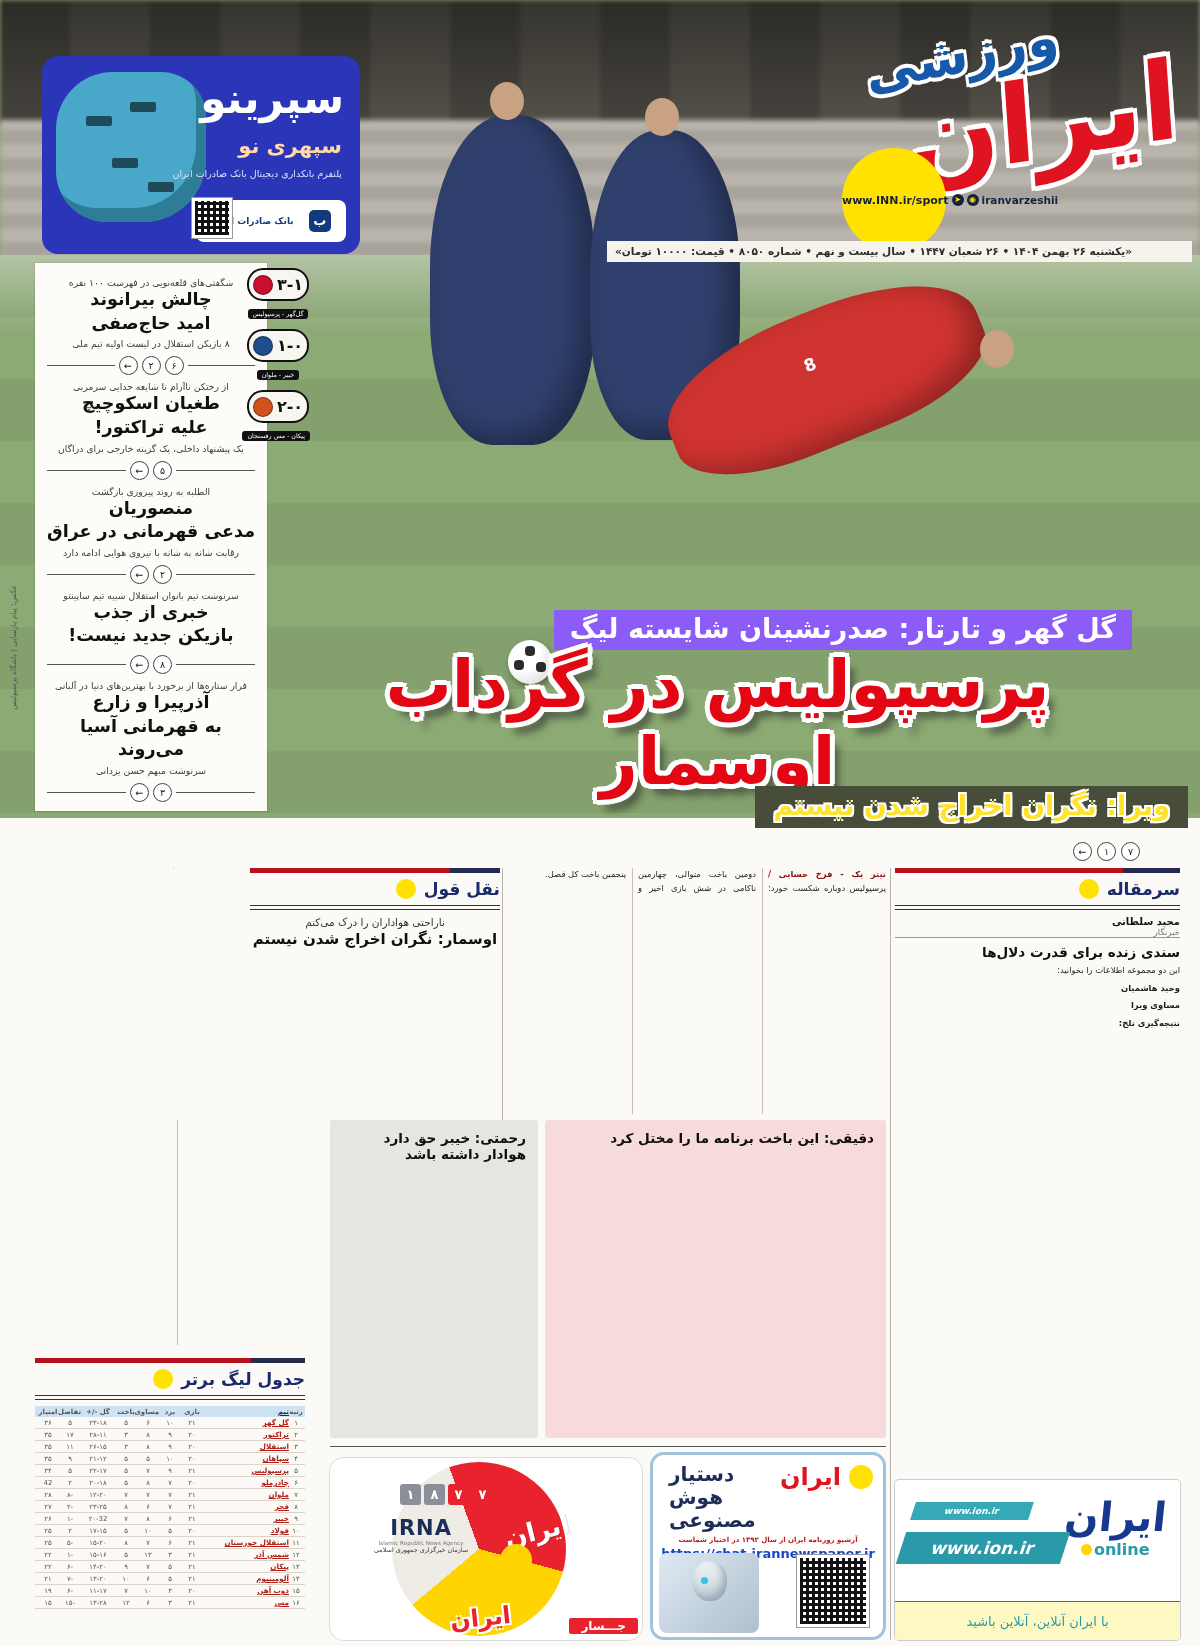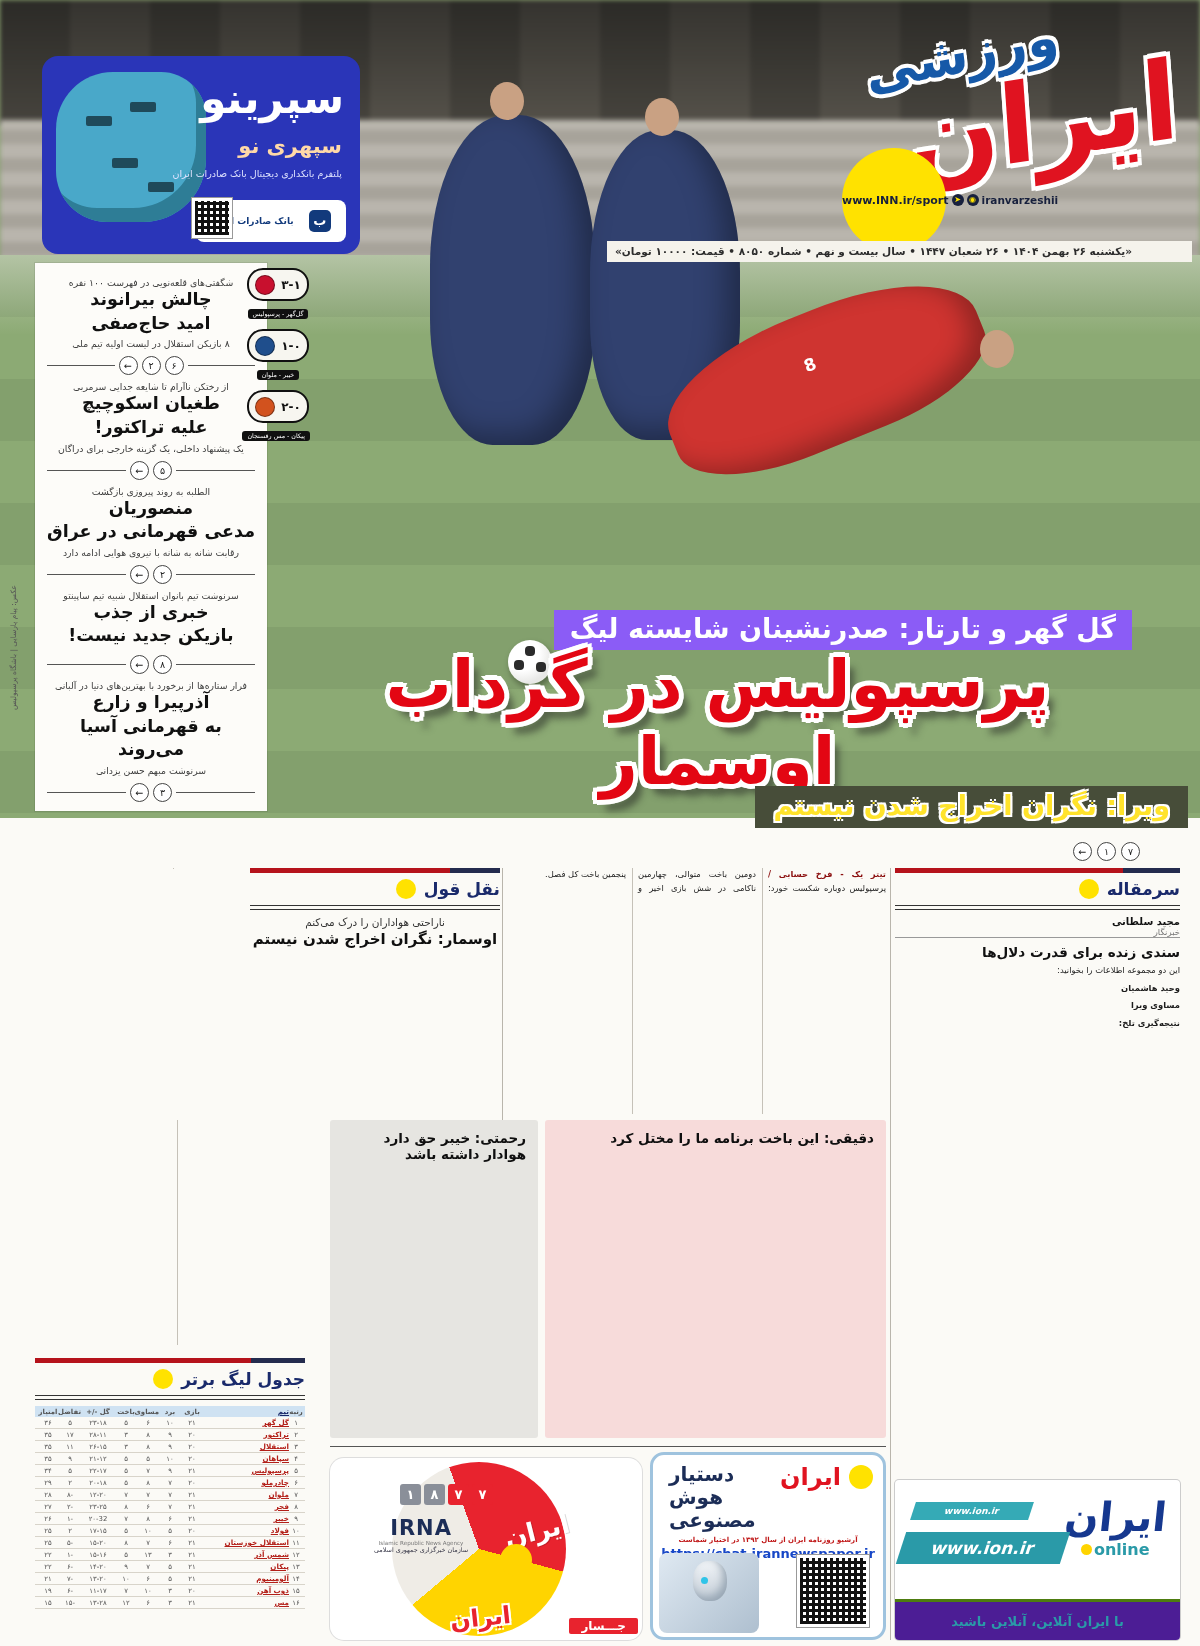--- a/index.html
+++ b/index.html
@@ -67,21 +67,21 @@
   .divider{display:flex;align-items:center;justify-content:center;gap:4px;margin:7px 0 4px;direction:ltr;}
   .divider:before,.divider:after{content:"";flex:1;border-top:1px solid #555;}
   .pg{width:17px;height:17px;border-radius:50%;border:1.4px solid #444;font-size:9.5px;line-height:17px;
      text-align:center;color:#222;background:#fff;flex:0 0 auto;}
   
   .capsules{position:absolute;left:246px;top:268px;width:64px;}
   .capsule{margin-bottom:9px;text-align:center;}
   .cap-oval{width:58px;height:29px;border:2px solid #101010;border-radius:16px;background:#f7f6f0;
      display:flex;align-items:center;justify-content:space-evenly;direction:ltr;margin:0 auto;}
   .crest{width:18px;height:18px;border-radius:50%;border:1px solid rgba(0,0,0,.4);}
-  .cap-score{font-size:12px;font-weight:900;color:#111;}
+  .cap-score{font-size:16px;font-weight:900;color:#111;}
   .cap-label{display:inline-block;background:#101010;color:#fff;font-size:6.3px;padding:1.5px 5px;
      border-radius:3px;margin-top:2px;white-space:nowrap;}
   
   .lead-kicker{position:absolute;right:68px;top:610px;background:#8b5cf6;color:#fff;font-size:27px;
      font-weight:900;padding:3px 16px 6px;}
   .headline{position:absolute;left:290px;right:55px;top:646px;text-align:center;font-size:66px;font-weight:900;
      color:#e30613;letter-spacing:-2px;
      text-shadow:-4px -4px 0 #fff,4px -4px 0 #fff,-4px 4px 0 #fff,4px 4px 0 #fff,0 -5px 0 #fff,0 5px 0 #fff,
        -5px 0 0 #fff,5px 0 0 #fff,9px 11px 7px rgba(30,30,30,.5);}
   .subhead{position:absolute;right:12px;top:786px;background:#474d39;color:#ffe32b;font-size:27px;font-weight:900;
@@ -169,22 +169,22 @@
   .ion{position:absolute;left:895px;top:1480px;width:285px;height:160px;background:#fff;
      box-shadow:0 0 0 1px #ccc;border-radius:4px;overflow:hidden;}
   .ion-brand{position:absolute;right:14px;top:14px;text-align:center;}
   .ion-iran{font-size:40px;font-weight:900;color:#16388f;transform:skewX(-6deg);}
   .ion-online{font-size:16px;font-weight:bold;color:#2a9aa8;direction:ltr;display:flex;align-items:center;gap:2px;justify-content:center;}
   .ion-online i{width:11px;height:11px;border-radius:50%;background:#ffd400;display:inline-block;}
   .rib{position:absolute;background:#2a9aa8;color:#fff;font-weight:bold;transform:skewX(-18deg);
      display:flex;align-items:center;justify-content:center;direction:ltr;}
   .rib.small{left:18px;top:22px;width:118px;height:18px;font-size:9px;background:#35aab6;}
   .rib.big{left:6px;top:52px;width:164px;height:32px;font-size:17px;}
-  .ion-slogan{position:absolute;left:0;bottom:0;width:100%;height:38px;background:#4c1d95;border-top:3px solid #4d7c0f;
-     color:#2a9aa8;font-size:13px;font-weight:700;display:flex;align-items:center;justify-content:center;}
+  .ion-slogan{position:absolute;left:0;bottom:0;width:100%;height:38px;background:#fef9c3;border-top:1px solid #4d7c0f;
+     color:#2a9aa8;font-size:13px;font-weight:400;display:flex;align-items:center;justify-content:center;}
 </style>
 </head>
 <body>
 
 <div class="page">
 
   <div class="photo">
     <div class="stand-top"></div>
     <div class="stand-mid"></div>
     <div class="pitch"></div>
@@ -472,21 +472,21 @@
       </div>
         <div class="trow">
         <span class="c rank">۶</span>
         <span class="c team">چادرملو</span>
         <span class="c n">۲۰</span>
         <span class="c n">۷</span>
         <span class="c n">۸</span>
         <span class="c n">۵</span>
         <span class="c g">۲۰-۱۸</span>
         <span class="c n">۲</span>
-        <span class="c n">۲۹</span>
+        <span class="c n">42</span>
       </div>
         <div class="trow">
         <span class="c rank">۷</span>
         <span class="c team">ملوان</span>
         <span class="c n">۲۱</span>
         <span class="c n">۷</span>
         <span class="c n">۷</span>
         <span class="c n">۷</span>
         <span class="c g">۱۲-۲۰</span>
         <span class="c n">-۸</span>

